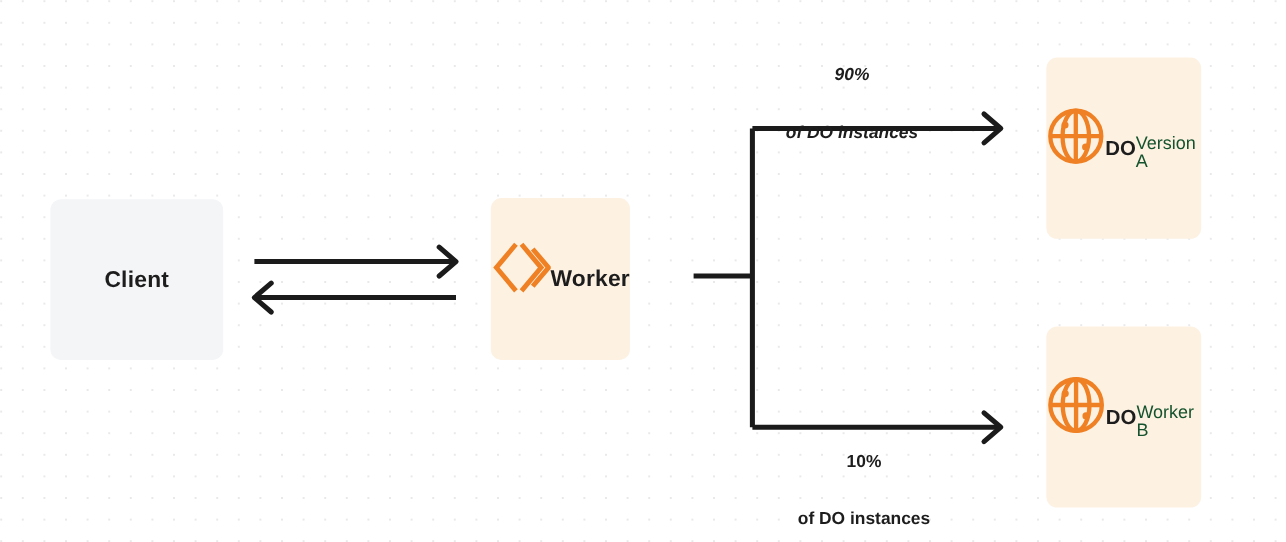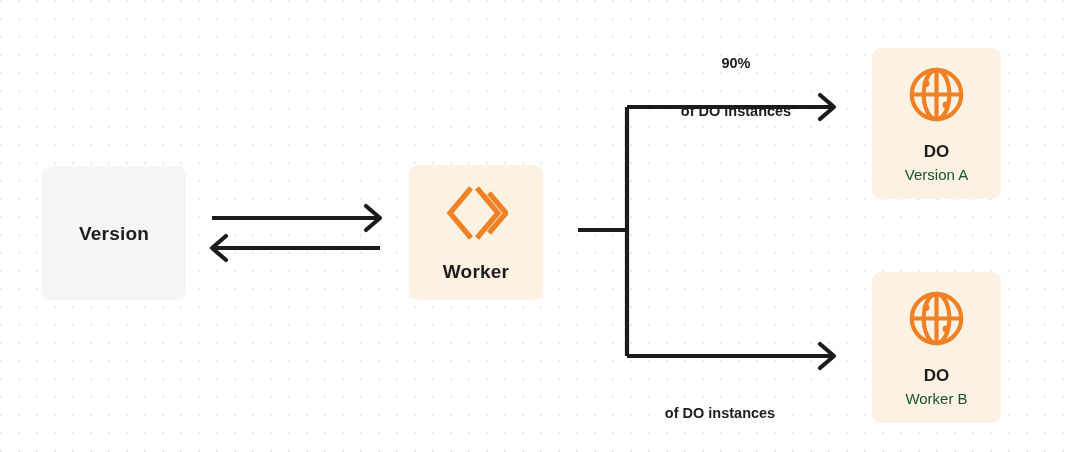--- a/index.html
+++ b/index.html
@@ -22,35 +22,34 @@
     background-size: 18px 18px;
     background-position: 10px 10px;
   }
 
   
   .node {
     position: absolute;
     box-sizing: border-box;
     border-radius: 9px;
     display: flex;
-    flex-direction: column;
     align-items: center;
     justify-content: center;
   }
   .node-client {
     left: 42px;
     top: 166px;
     width: 144px;
     height: 134px;
     background: #f4f5f7;
   }
   .node-worker {
     left: 409px;
     top: 165px;
-    width: 134px;
+    width: 116px;
     height: 135px;
     background: #fdf1e2;
   }
   .node-do {
     left: 872px;
     width: 129px;
     height: 151px;
     background: #fdf1e2;
   }
   .node-do-a { top: 48px; }
@@ -104,21 +103,21 @@
     position: absolute;
     text-align: center;
     font-size: 14.5px;
     font-weight: bold;
     color: #1d1d1d;
     line-height: 1.38;
     white-space: nowrap;
   }
   .edge-label .pct { display: block; }
   .edge-label .sub { display: block; margin-top: 28px; }
-  .label-top { left: 628px; top: 53px; width: 216px; }
+  .label-top { left: 602px; top: 53px; width: 216px; font-style: italic; }
   .label-bottom { left: 612px; top: 375px; width: 216px; }
 </style>
 </head>
 <body>
 
 <div id="canvas">
 
   <svg class="conn-svg" viewBox="0 0 1072 452" xmlns="http://www.w3.org/2000/svg">
     <g fill="none" stroke="#1b1b1b" stroke-width="4.2" stroke-linecap="butt" stroke-linejoin="miter">
 
@@ -143,21 +142,21 @@
       </g>
 
       <g>
         <line x1="627" y1="356" x2="834" y2="356"></line>
         <polyline points="820,344 834,356 820,368" stroke-linecap="round" stroke-linejoin="round"></polyline>
       </g>
     </g>
   </svg>
 
   <div class="node node-client">
-    <div class="node-title">Version</div>
+    <div class="node-title">Client</div>
   </div>
 
   <div class="node node-worker">
     <svg class="worker-icon" viewBox="0 0 64 58" xmlns="http://www.w3.org/2000/svg">
       <g fill="none" stroke="#ef8024" stroke-width="5.2" stroke-linejoin="miter" stroke-linecap="butt">
         <polyline points="27,4 6,29 27,54"></polyline>
         <polyline points="33,4 54,29 33,54"></polyline>
         <polyline points="45,9 62,29 45,49"></polyline>
       </g>
     </svg>
@@ -193,16 +192,17 @@
     <div class="node-title-small">DO</div>
     <div class="node-sub">Worker B</div>
   </div>
 
   <div class="edge-label label-top">
     <span class="pct">90%</span>
     <span class="sub">of DO instances</span>
   </div>
 
   <div class="edge-label label-bottom">
+    <span class="pct">10%</span>
     <span class="sub">of DO instances</span>
   </div>
 
 </div>
 
 </body></html>

